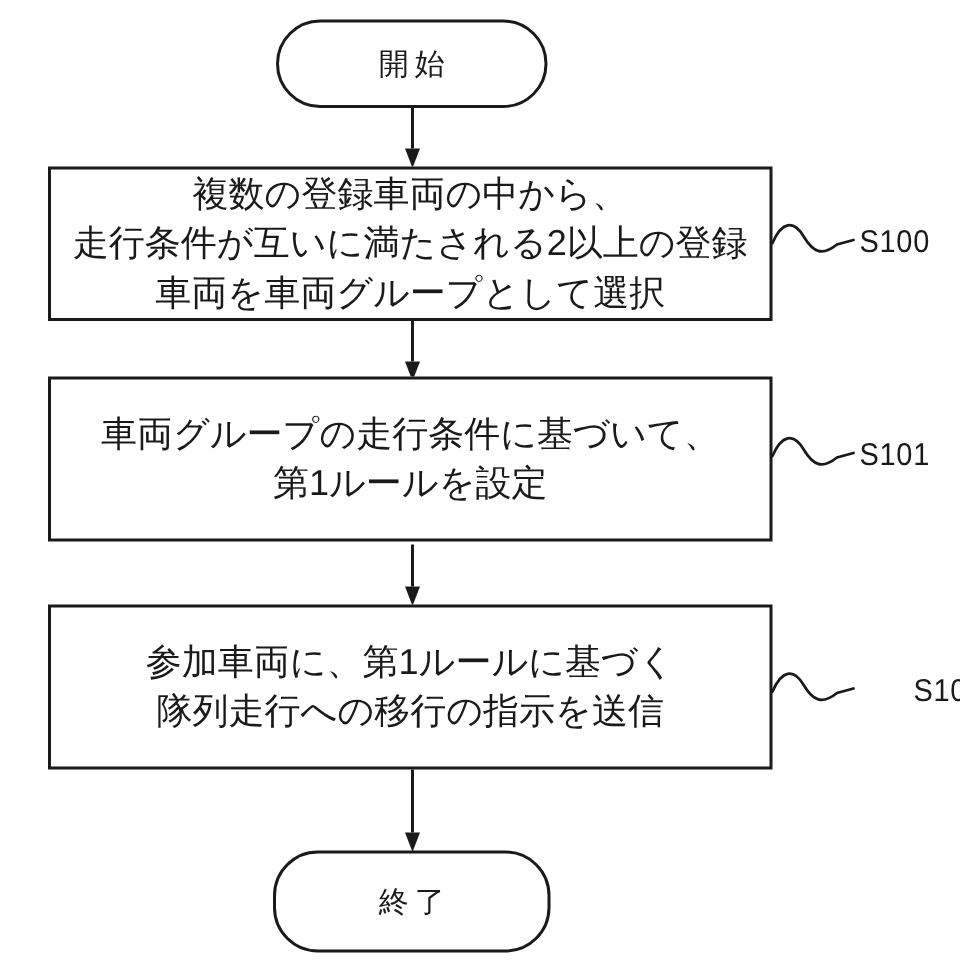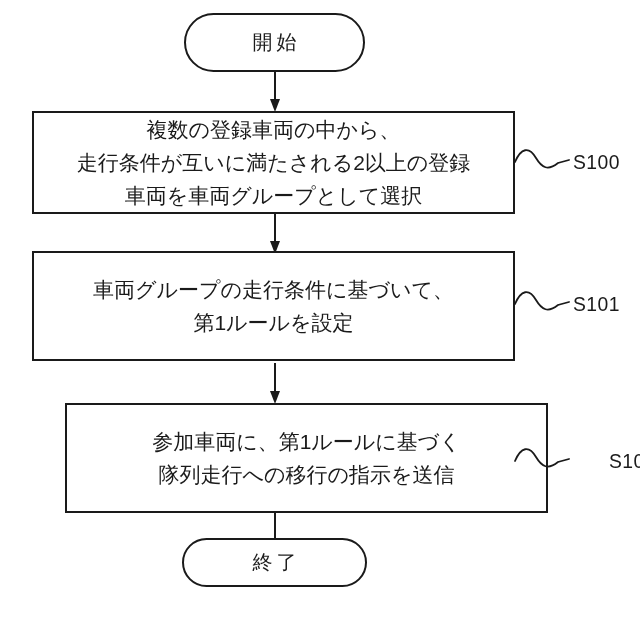--- a/index.html
+++ b/index.html
@@ -27,39 +27,39 @@
     background: var(--bg);
     display: flex;
     align-items: center;
     justify-content: center;
     font-size: 20px;
     letter-spacing: 4px;
     box-sizing: border-box;
   }
   .terminal .t-label { padding-left: 4px; }
   .terminal.start { left: 184px; top: 13px;  width: 181px; height: 59px; }
-  .terminal.end   { left: 182px; top: 538px; width: 185px; height: 49px; }
+  .terminal.end   { left: 182px; top: 567px; width: 185px; height: 68px; }
   .process {
     position: absolute;
     left: 32px;
     width: 483px;
     border: 2px solid var(--ink);
     background: var(--bg);
     display: flex;
     flex-direction: column;
     align-items: center;
     justify-content: center;
-    font-size: 21px;
+    font-size: 24px;
     line-height: 33px;
     text-align: center;
     box-sizing: border-box;
   }
   .process.p1 { top: 111px; height: 103px; }
   .process.p2 { top: 251px; height: 110px; }
-  .process.p3 { top: 403px; height: 110px; margin-left: 33px; }
+  .process.p3 { top: 403px; height: 110px; }
   .arrow {
     position: absolute;
     left: 269px;
     width: 12px;
     display: flex;
     flex-direction: column;
     align-items: center;
   }
   .arrow .shaft { width: 2px; background: var(--ink); flex: 1 1 auto; }
   .arrow .head {

